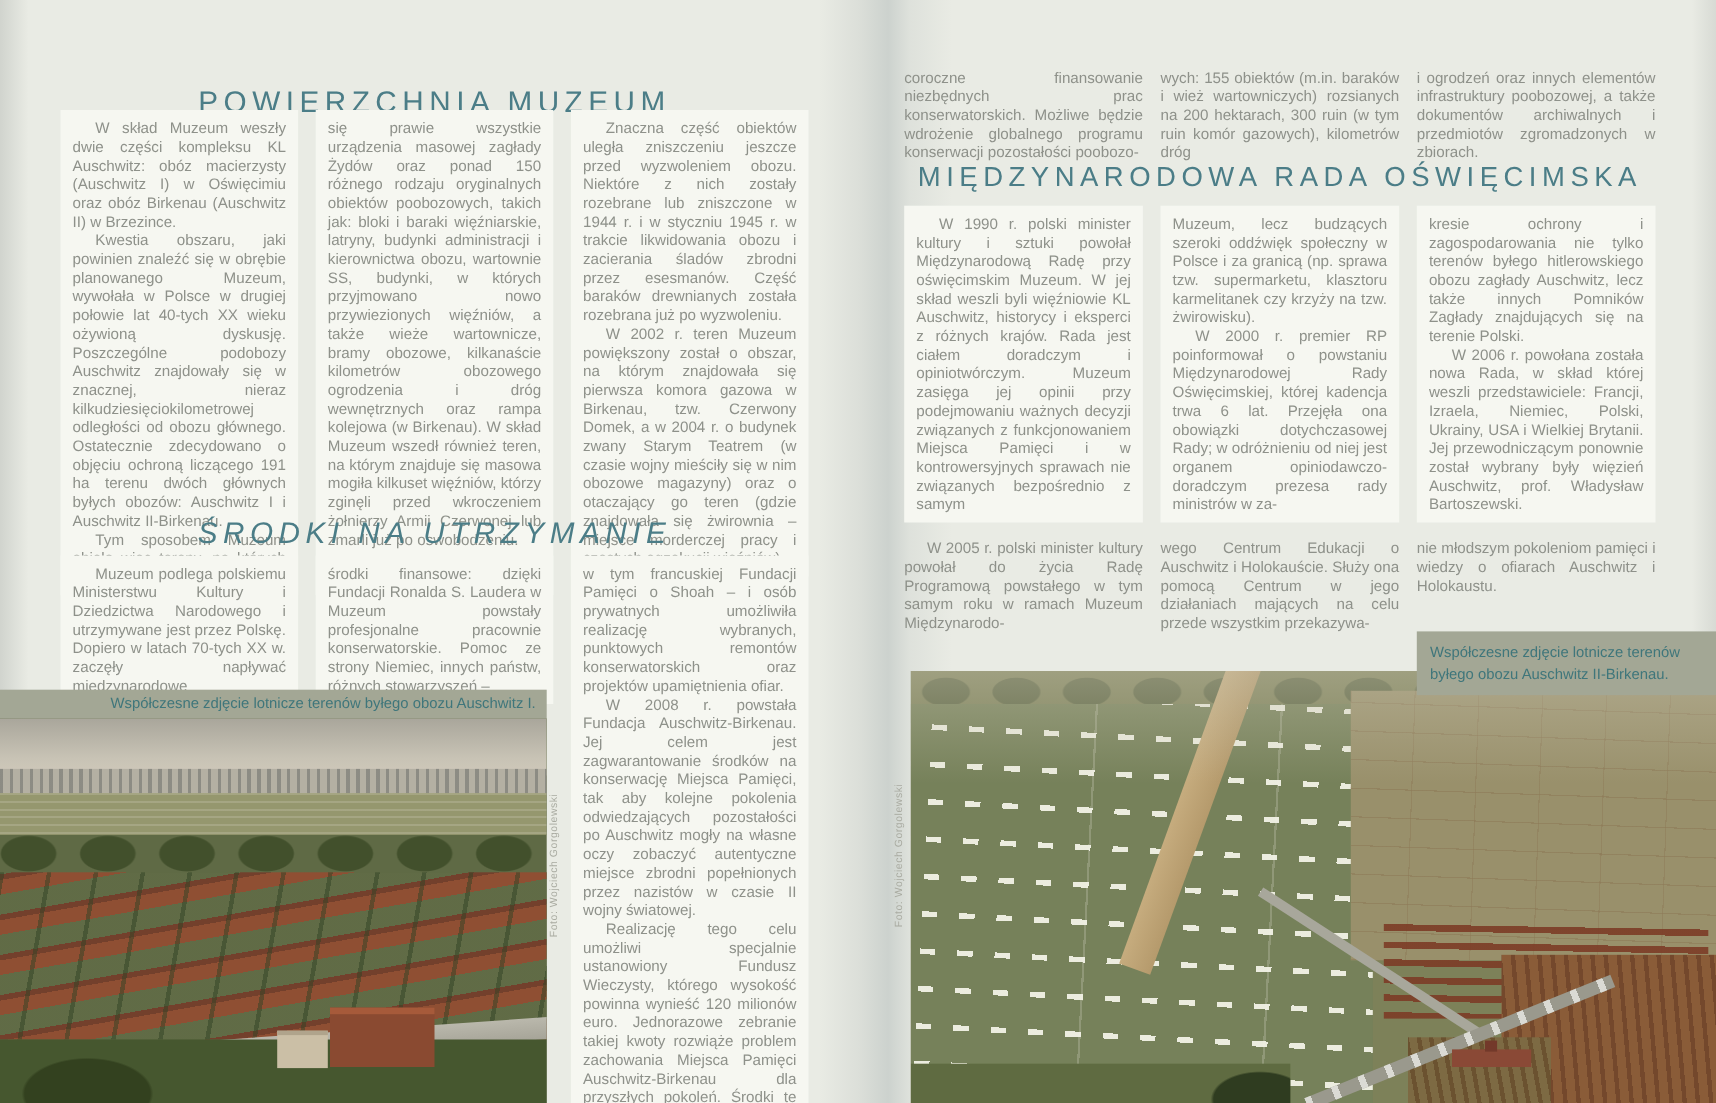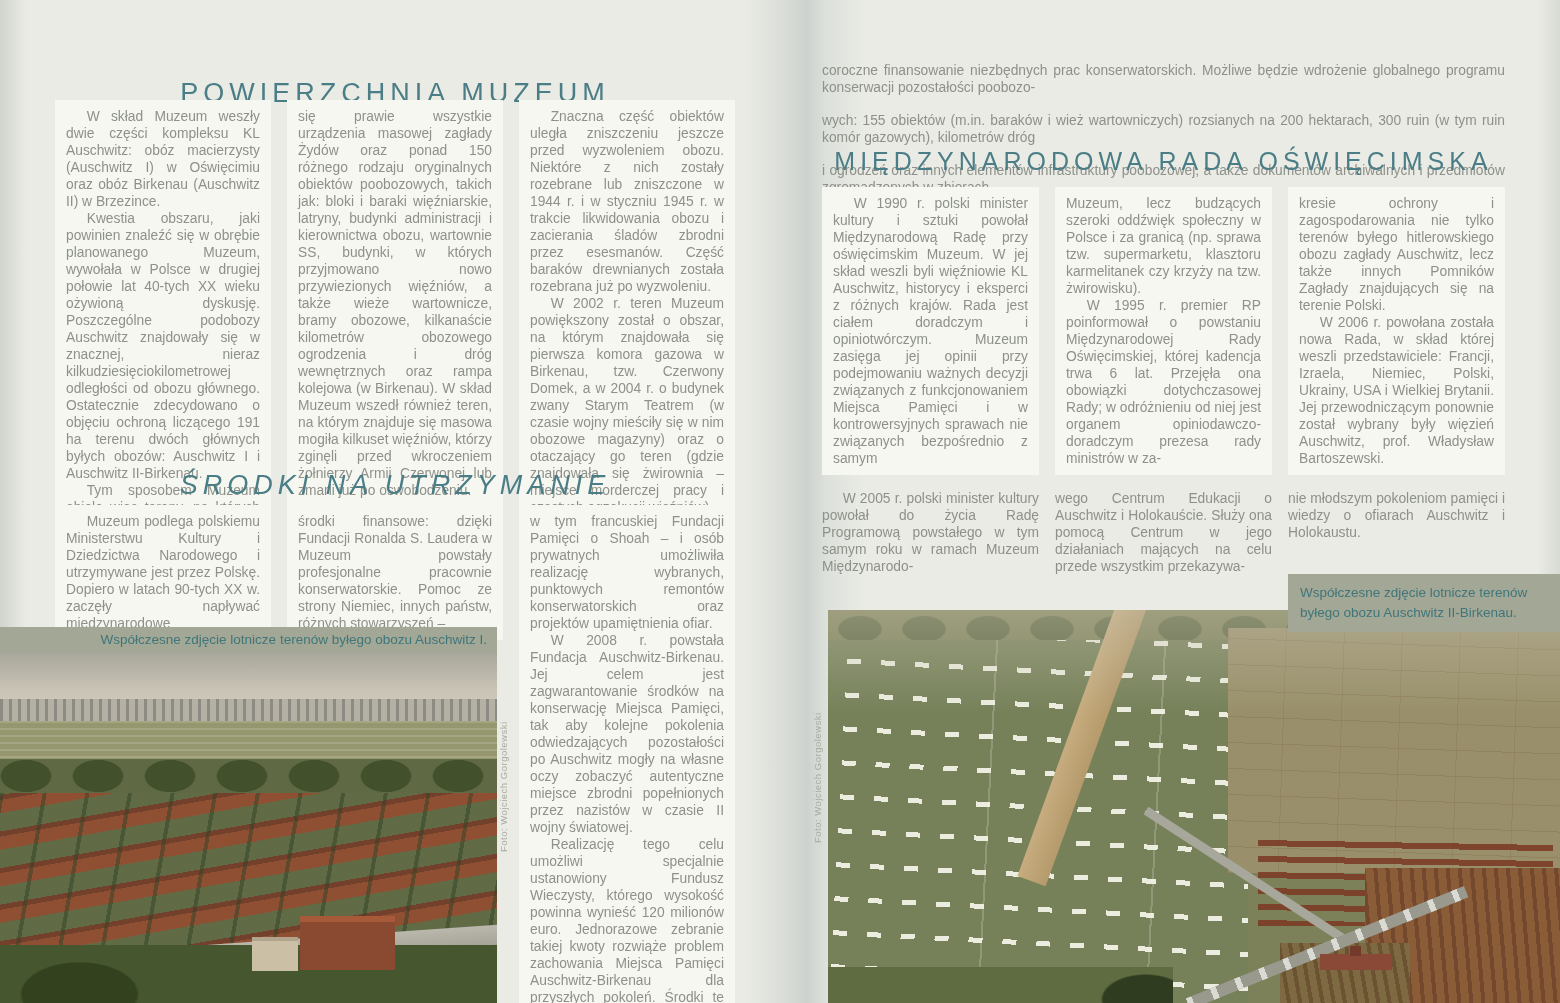--- a/index.html
+++ b/index.html
@@ -29,21 +29,21 @@
      text-align:justify;}
   .ind{text-indent:1.5em;}
   
   #t1{position:absolute;left:55px;top:62px;width:680px;margin-top:16px;}
   #sec1{left:55px;top:100px;width:680px;}
   #sec1 .c1{min-height:364px;} #sec1 .c2{min-height:364px;} #sec1 .c3{min-height:352px;align-self:flex-start;}
   #t2{position:absolute;left:55px;top:470px;width:680px;font-style:italic;}
   #sec2{left:55px;top:505px;width:680px;align-items:flex-start;}
   #sec2 .c1,#sec2 .c2{min-height:108px;}
   #sec2 .c3{min-height:445px;}
-  #rc{left:822px;top:62px;width:683px;flex-direction:column;}
+  #rc{left:822px;top:62px;width:683px;}
   #t3{position:absolute;left:822px;top:147px;width:683px;font-size:25px;}
   #sec3{left:822px;top:187px;width:683px;align-items:flex-start;}
   #sec3 .c1{min-height:236px;} #sec3 .c2{min-height:222px;} #sec3 .c3{min-height:236px;}
   #t4{position:absolute;left:822px;top:430px;width:683px;font-size:24px;line-height:1.2;}
   #sec4{left:822px;top:490px;width:683px;align-items:flex-start;}
   
   .capbar{position:absolute;background:var(--capbg);color:var(--captext);
      font-size:13.5px;box-sizing:border-box;}
   #cap-left{left:0;top:627px;width:497px;height:26px;line-height:26px;
      text-align:right;padding-right:10px;}
@@ -133,21 +133,21 @@
     <div class="col panel c3">
       <p class="ind">Znaczna część obiektów uległa zniszczeniu jeszcze przed wyzwoleniem obozu. Niektóre z nich zostały rozebrane lub zniszczone w 1944 r. i w styczniu 1945 r. w trakcie likwidowania obozu i zacierania śladów zbrodni przez esesmanów. Część baraków drewnianych została rozebrana już po wyzwoleniu.</p>
       <p class="ind">W 2002 r. teren Muzeum powiększony został o obszar, na którym znajdowała się pierwsza komora gazowa w Birkenau, tzw. Czerwony Domek, a w 2004 r. o budynek zwany Starym Teatrem (w czasie wojny mieściły się w nim obozowe magazyny) oraz o otaczający go teren (gdzie znajdowała się żwirownia – miejsce morderczej pracy i częstych egzekucji więźniów).</p>
     </div>
   </div>
 
   <h2 id="t2">ŚRODKI NA UTRZYMANIE</h2>
 
   <div id="sec2" class="cols">
     <div class="col panel c1">
-      <p class="ind">Muzeum podlega polskiemu Ministerstwu Kultury i Dziedzictwa Narodowego i utrzymywane jest przez Polskę. Dopiero w latach 90-tych XX w. zaczęły napływać międzynarodowe</p>
+      <p class="ind">Muzeum podlega polskiemu Ministerstwu Kultury i Dziedzictwa Narodowego i utrzymywane jest przez Polskę. Dopiero w latach 70-tych XX w. zaczęły napływać międzynarodowe</p>
     </div>
     <div class="col panel c2">
       <p>środki finansowe: dzięki Fundacji Ronalda S. Laudera w Muzeum powstały profesjonalne pracownie konserwatorskie. Pomoc ze strony Niemiec, innych państw, różnych stowarzyszeń –</p>
     </div>
     <div class="col panel c3">
       <p>w tym francuskiej Fundacji Pamięci o Shoah – i osób prywatnych umożliwiła realizację wybranych, punktowych remontów konserwatorskich oraz projektów upamiętnienia ofiar.</p>
       <p class="ind">W 2008 r. powstała Fundacja Auschwitz-Birkenau. Jej celem jest zagwarantowanie środków na konserwację Miejsca Pamięci, tak aby kolejne pokolenia odwiedzających pozostałości po Auschwitz mogły na własne oczy zobaczyć autentyczne miejsce zbrodni popełnionych przez nazistów w czasie II wojny światowej.</p>
       <p class="ind">Realizację tego celu umożliwi specjalnie ustanowiony Fundusz Wieczysty, którego wysokość powinna wynieść 120 milionów euro. Jednorazowe zebranie takiej kwoty rozwiąże problem zachowania Miejsca Pamięci Auschwitz-Birkenau dla przyszłych pokoleń. Środki te będą stanowić nienaruszalny i bezpiecznie ulokowany kapitał, a wypracowany zysk pozwoli na</p>
     </div>
   </div>
@@ -181,21 +181,21 @@
   </div>
 
   <h2 id="t3">MIĘDZYNARODOWA RADA OŚWIĘCIMSKA</h2>
 
   <div id="sec3" class="cols">
     <div class="col panel c1">
       <p class="ind">W 1990 r. polski minister kultury i sztuki powołał Międzynarodową Radę przy oświęcimskim Muzeum. W jej skład weszli byli więźniowie KL Auschwitz, historycy i eksperci z różnych krajów. Rada jest ciałem doradczym i opiniotwórczym. Muzeum zasięga jej opinii przy podejmowaniu ważnych decyzji związanych z funkcjonowaniem Miejsca Pamięci i w kontrowersyjnych sprawach nie związanych bezpośrednio z samym</p>
     </div>
     <div class="col panel c2">
       <p>Muzeum, lecz budzących szeroki oddźwięk społeczny w Polsce i za granicą (np. sprawa tzw. supermarketu, klasztoru karmelitanek czy krzyży na tzw. żwirowisku).</p>
-      <p class="ind">W 1995 r. premier RP poinformował o powstaniu Międzynarodowej Rady Oświęcimskiej, której kadencja trwa 6 lat. Przejęła ona obowiązki dotychczasowej Rady; w odróżnieniu od niej jest organem opiniodawczo-doradczym prezesa rady ministrów w za-</p>
+      <p class="ind">W 2000 r. premier RP poinformował o powstaniu Międzynarodowej Rady Oświęcimskiej, której kadencja trwa 6 lat. Przejęła ona obowiązki dotychczasowej Rady; w odróżnieniu od niej jest organem opiniodawczo-doradczym prezesa rady ministrów w za-</p>
     </div>
     <div class="col panel c3">
       <p>kresie ochrony i zagospodarowania nie tylko terenów byłego hitlerowskiego obozu zagłady Auschwitz, lecz także innych Pomników Zagłady znajdujących się na terenie Polski.</p>
       <p class="ind">W 2006 r. powołana została nowa Rada, w skład której weszli przedstawiciele: Francji, Izraela, Niemiec, Polski, Ukrainy, USA i Wielkiej Brytanii. Jej przewodniczącym ponownie został wybrany były więzień Auschwitz, prof. Władysław Bartoszewski.</p>
     </div>
   </div>
 
 
   <div id="sec4" class="cols">
     <div class="col">

